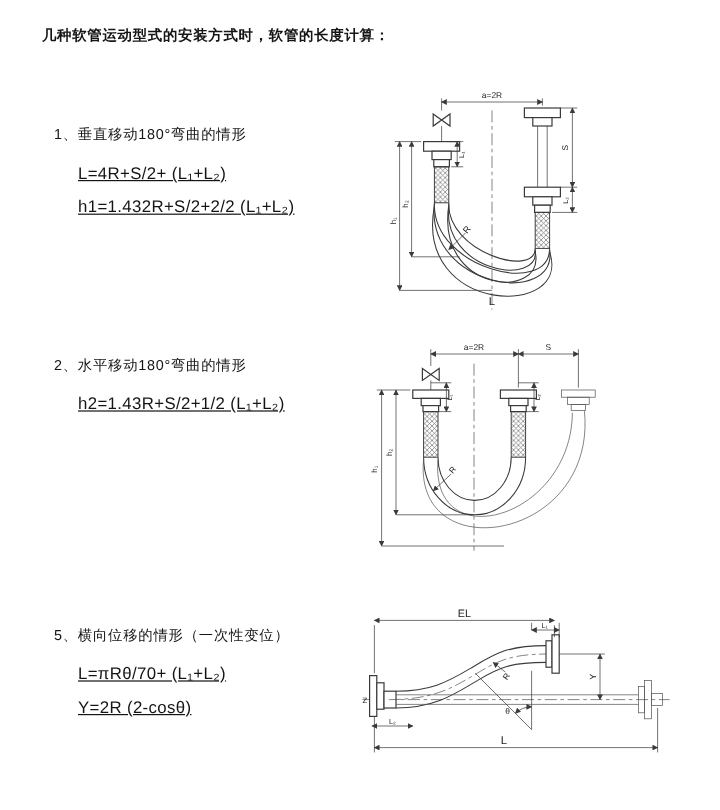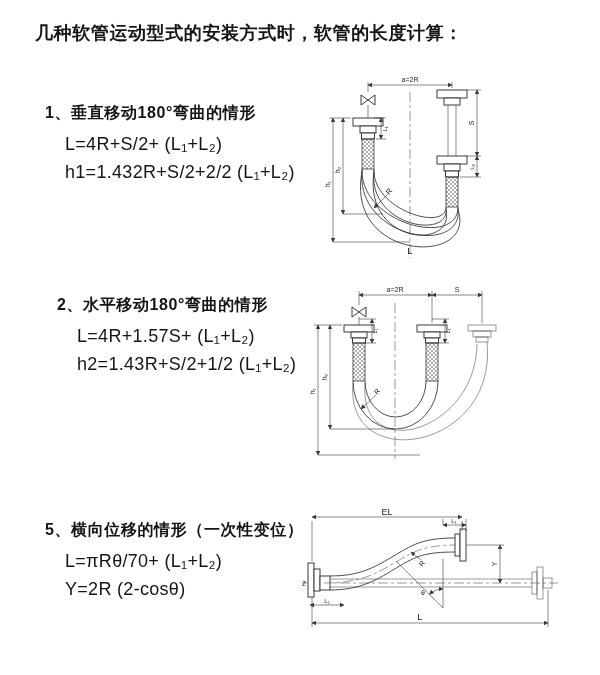--- a/index.html
+++ b/index.html
@@ -3,30 +3,30 @@
 <meta charset="utf-8">
 <style>
   html,body { margin:0; padding:0; background:#e8e8e8; }
   .page {
     position:relative; width:600px; height:675px; margin:0 auto;
     background:#ffffff; overflow:hidden;
     font-family:"Liberation Sans", sans-serif; color:#151515;
   }
   .title {
     position:absolute; left:35px; top:21px;
-    font-size:18px; font-weight:700; letter-spacing:0.6px;
+    font-size:12px; font-weight:700; letter-spacing:0.6px;
   }
   .sec { position:absolute; left:45px; width:280px; }
   .sec .heading {
-    font-size:16px; font-weight:700; letter-spacing:0.6px;
+    font-size:12px; font-weight:400; letter-spacing:0.6px;
     margin:0 0 15px 0; line-height:17px;
   }
   .sec .formula {
-    font-size:18px; font-weight:400; letter-spacing:0.3px;
-    margin:0 0 12px 20px; line-height:16px;
+    font-size:14px; font-weight:400; letter-spacing:0.3px;
+    margin:0 0 12px 20px; line-height:16px;text-decoration:underline;
   }
   svg.diag { position:absolute; }
   svg text { font-family:"Liberation Sans", sans-serif; fill:#222; }
   .thin  { stroke:#3a3a3a; stroke-width:0.6; fill:none; }
   .pipe  { stroke:#3a3a3a; stroke-width:1;   fill:#ffffff; }
   .hose  { stroke:#3a3a3a; stroke-width:0.9; fill:none; }
   .ghost { stroke:#555;    stroke-width:0.6; fill:none; }
   .cl    { stroke:#555; stroke-width:0.6; fill:none; stroke-dasharray:10 3 3 3; }
 </style>
 </head>
@@ -35,23 +35,22 @@
 <div class="page">
 
   <div class="title">几种软管运动型式的安装方式时，软管的长度计算：</div>
 
   <section class="sec" style="top:104px;">
     <div class="heading">1、垂直移动180°弯曲的情形</div>
     <div class="formula">L=4R+S/2+ (L₁+L₂)</div>
     <div class="formula">h1=1.432R+S/2+2/2 (L₁+L₂)</div>
   </section>
 
-  <section class="sec" style="top:296px;margin-left:12px;">
+  <section class="sec" style="top:296px;">
     <div class="heading">2、水平移动180°弯曲的情形</div>
-    <div class="formula">L=4R+1.57S+ (L₁+L₂)</div>
     <div class="formula">h2=1.43R+S/2+1/2 (L₁+L₂)</div>
   </section>
 
   <section class="sec" style="top:521px;">
     <div class="heading">5、横向位移的情形（一次性变位）</div>
     <div class="formula">L=πRθ/70+ (L₁+L₂)</div>
     <div class="formula">Y=2R (2-cosθ)</div>
   </section>
 
   <svg class="diag" style="left:315px;top:72px;" width="195" height="195" viewBox="0 0 195 195">

